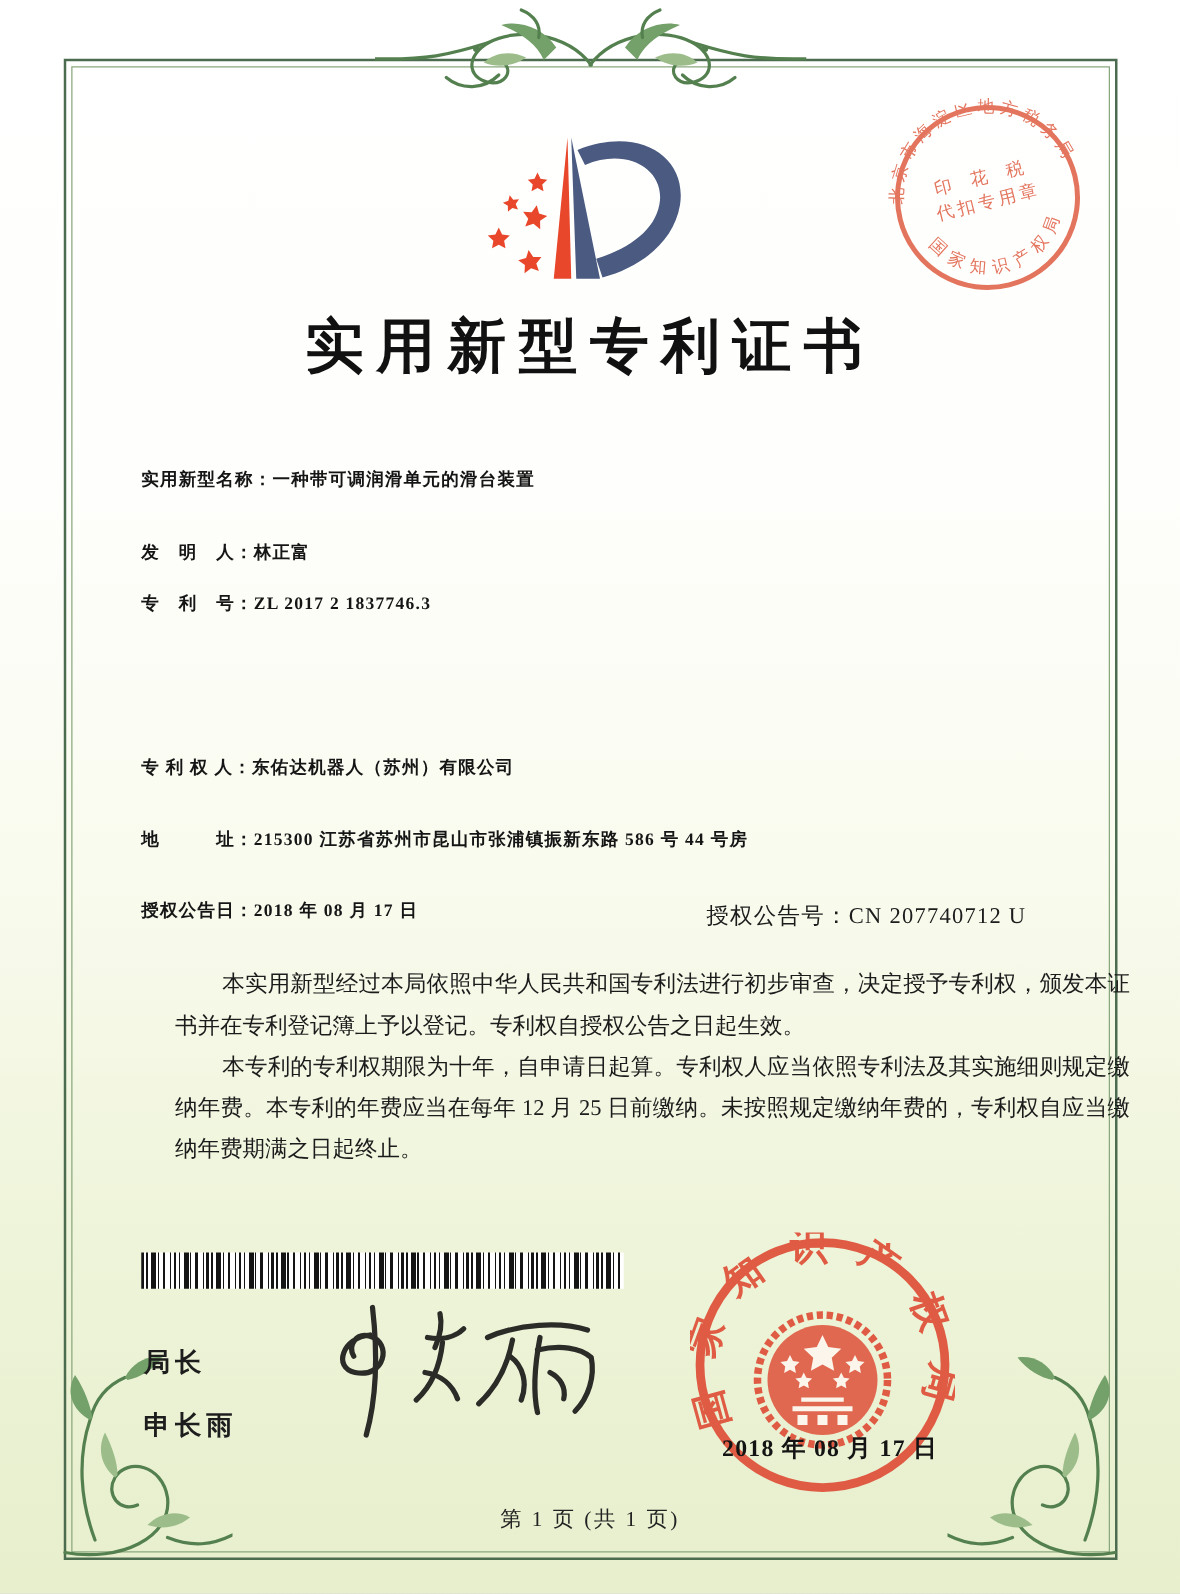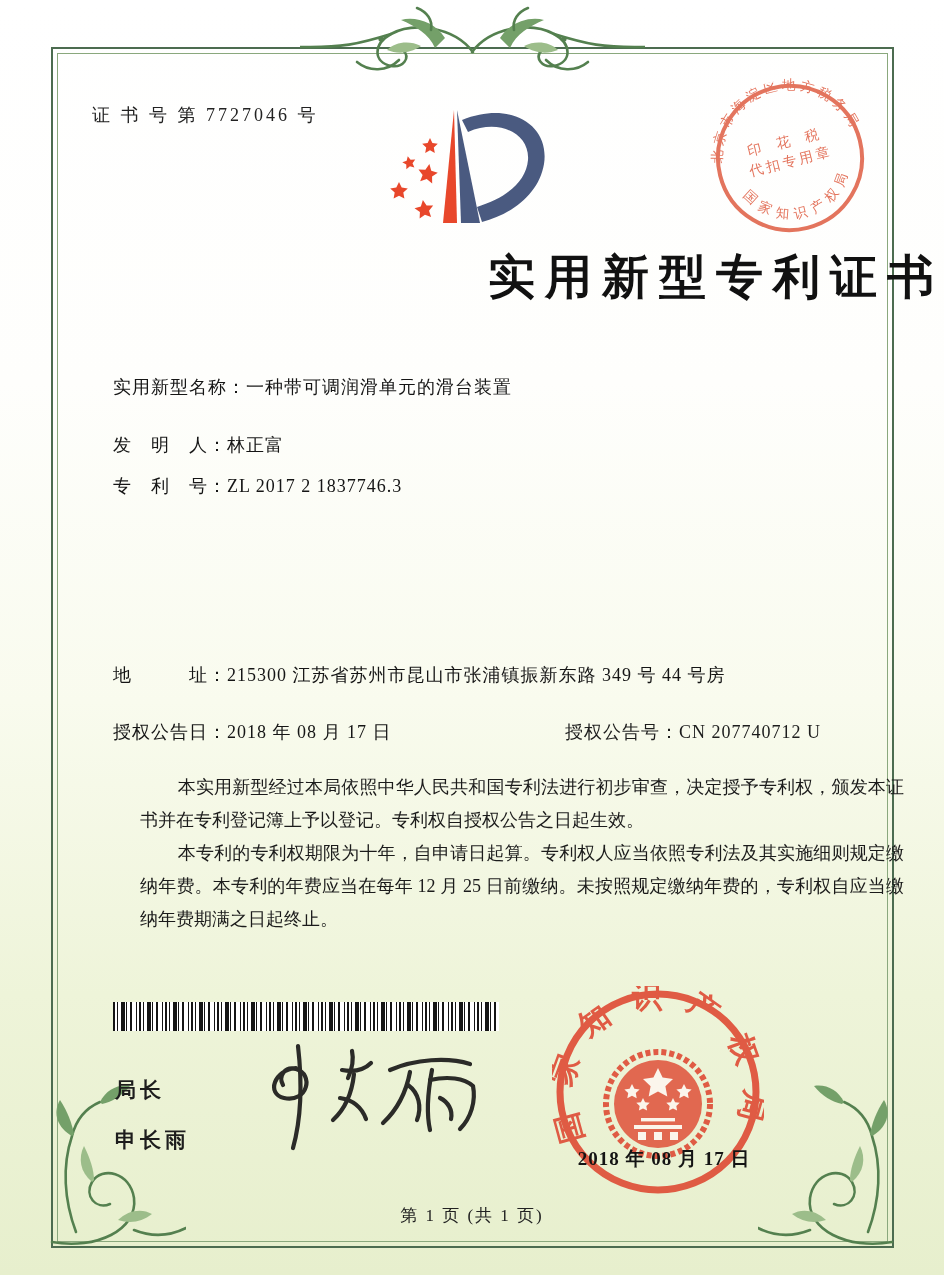--- a/index.html
+++ b/index.html
@@ -18,24 +18,24 @@
   svg .leaf   { fill:#74a069; stroke:none; }
   svg .leaf2  { fill:#9cbd8a; stroke:none; }
   .ornament-top { position:absolute; left:300px; top:6px; width:345px; height:82px; }
   .flourish-bl  { position:absolute; left:34px;  top:1078px; width:152px; height:172px; }
   .flourish-br  { position:absolute; left:758px; top:1078px; width:152px; height:172px; transform:scaleX(-1); }
   
   .cert-no { position:absolute; left:92px; top:103px; font-size:18px; letter-spacing:3px; color:#222; }
   .logo { position:absolute; left:382px; top:90px; width:186px; height:138px; }
   .tax-stamp { position:absolute; left:712px; top:80px; width:156px; height:156px;
     transform:rotate(-14deg); opacity:.88; }
-  .doc-title { position:absolute; left:0; top:246px; width:100%; text-align:right;
+  .doc-title { position:absolute; left:0; top:246px; width:100%; text-align:center;
     font-size:47px; font-weight:700; letter-spacing:10px; color:#111; }
   
-  .field { position:absolute; left:113px; font-size:18px; letter-spacing:1px; color:#151515; white-space:nowrap; }
+  .field { position:absolute; left:113px; font-size:14px; letter-spacing:1px; color:#151515; white-space:nowrap;font-weight:bold; }
   .f-name    { top:375px; }
   .f-inv     { top:433px; }
   .f-pno     { top:474px; }
   .f-fdate   { top:548px; }
   .f-owner   { top:605px; }
   .f-addr    { top:663px; }
   .f-grant   { top:720px; }
   .grant-no  { position:absolute; left:565px; top:720px; font-size:18px; letter-spacing:1px; white-space:nowrap;text-align:center; }
   
   .legal { position:absolute; left:98px; top:771px; width:764px; font-size:18px;
@@ -99,21 +99,20 @@
   <svg class="flourish-br" viewBox="0 0 152 172">
     <path class="stroke" d="M18,164 C62,172 104,152 100,120 C96,94 68,88 58,104 C50,118 62,132 76,126"></path>
     <path class="stroke" d="M42,154 C30,122 28,88 38,58 C42,42 52,30 66,24"></path>
     <path class="leaf" d="M38,58 C24,50 18,36 26,22 C34,34 38,46 40,56 Z"></path>
     <path class="leaf2" d="M58,104 C46,94 44,80 50,68 C56,80 60,92 60,102 Z"></path>
     <path class="leaf" d="M66,24 C72,12 84,6 96,8 C88,18 78,24 68,26 Z"></path>
     <path class="stroke" d="M100,152 C120,160 136,158 152,150"></path>
     <path class="leaf2" d="M84,142 C94,132 108,130 118,136 C108,144 96,146 84,142 Z"></path>
   </svg>
 
-  <div class="cert-no">证 书 号 第 7727046 号</div>
 
   <svg class="logo" viewBox="0 0 186 138">
     <g fill="#e8472b">
       <path d="M48 48 l2.4 5 5.4.7 -4 3.8 1 5.4 -4.8-2.6 -4.8 2.6 1-5.4 -4-3.8 5.4-.7 Z"></path>
       <path d="M27 66 l2 4.2 4.6.6 -3.4 3.2 .9 4.6 -4.1-2.2 -4.1 2.2 .9-4.6 -3.4-3.2 4.6-.6 Z" transform="rotate(-12 27 72)"></path>
       <path d="M46 74 l3 6.2 6.8.9 -5 4.7 1.3 6.7 -6.1-3.3 -6.1 3.3 1.3-6.7 -5-4.7 6.8-.9 Z" transform="rotate(10 46 82)"></path>
       <path d="M17 92 l2.7 5.6 6.1.8 -4.5 4.2 1.1 6 -5.4-2.9 -5.4 2.9 1.1-6 -4.5-4.2 6.1-.8 Z"></path>
       <path d="M42 110 l2.9 6 6.5.9 -4.8 4.5 1.2 6.4 -5.8-3.1 -5.8 3.1 1.2-6.4 -4.8-4.5 6.5-.9 Z" transform="rotate(-8 42 118)"></path>
       <polygon points="61,133 72,20 75,133"></polygon>
     </g>
@@ -137,21 +136,22 @@
     <text font-size="13.5" fill="#e06248" letter-spacing="6" font-family="Liberation Serif,serif">
       <textPath href="#taxBotArc" startOffset="50%" text-anchor="middle">国家知识产权局</textPath>
     </text>
   </svg>
 
   <div class="doc-title">实用新型专利证书</div>
 
   <div class="field f-name"><span>实用新型名称：</span><span>一种带可调润滑单元的滑台装置</span></div>
   <div class="field f-inv"><span>发　明　人：</span><span>林正富</span></div>
   <div class="field f-pno"><span>专　利　号：</span><span>ZL 2017 2 1837746.3</span></div>
-  <div class="field f-addr"><span>地　　　址：</span><span>215300 江苏省苏州市昆山市张浦镇振新东路 349 号 44 号房</span></div>
+  <div class="field f-owner"><span>专 利 权 人：</span><span>东佑达机器人（苏州）有限公司</span></div>
+  <div class="field f-addr"><span>地　　　址：</span><span>215300 江苏省苏州市昆山市张浦镇振新东路 586 号 44 号房</span></div>
   <div class="field f-grant"><span>授权公告日：</span><span>2018 年 08 月 17 日</span></div>
   <div class="grant-no"><span>授权公告号：</span><span>CN 207740712 U</span></div>
 
   <div class="legal">
     <p>本实用新型经过本局依照中华人民共和国专利法进行初步审查，决定授予专利权，颁发本证书并在专利登记簿上予以登记。专利权自授权公告之日起生效。</p>
     <p>本专利的专利权期限为十年，自申请日起算。专利权人应当依照专利法及其实施细则规定缴纳年费。本专利的年费应当在每年 12 月 25 日前缴纳。未按照规定缴纳年费的，专利权自应当缴纳年费期满之日起终止。</p>
   </div>
 
   <div class="barcode"></div>
 

